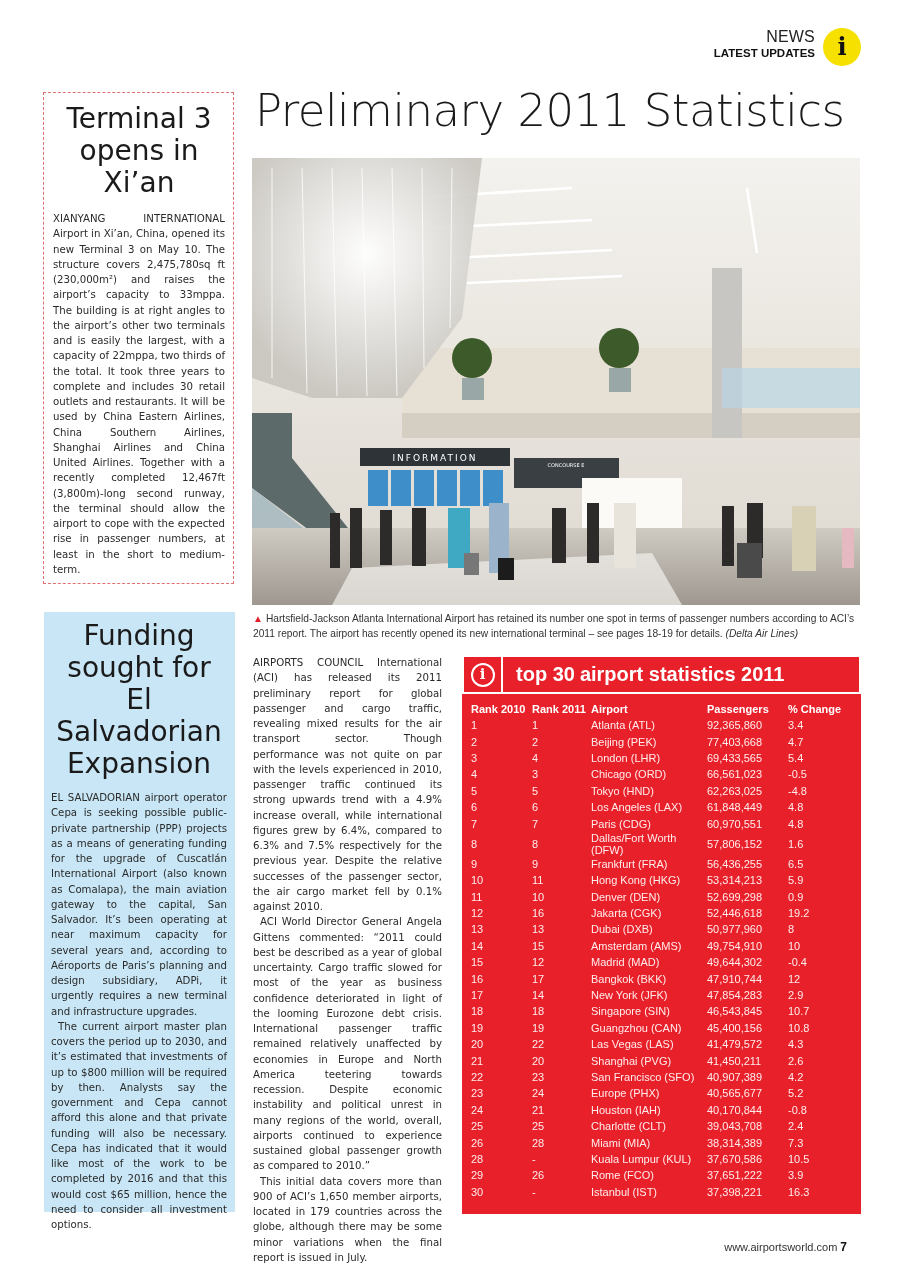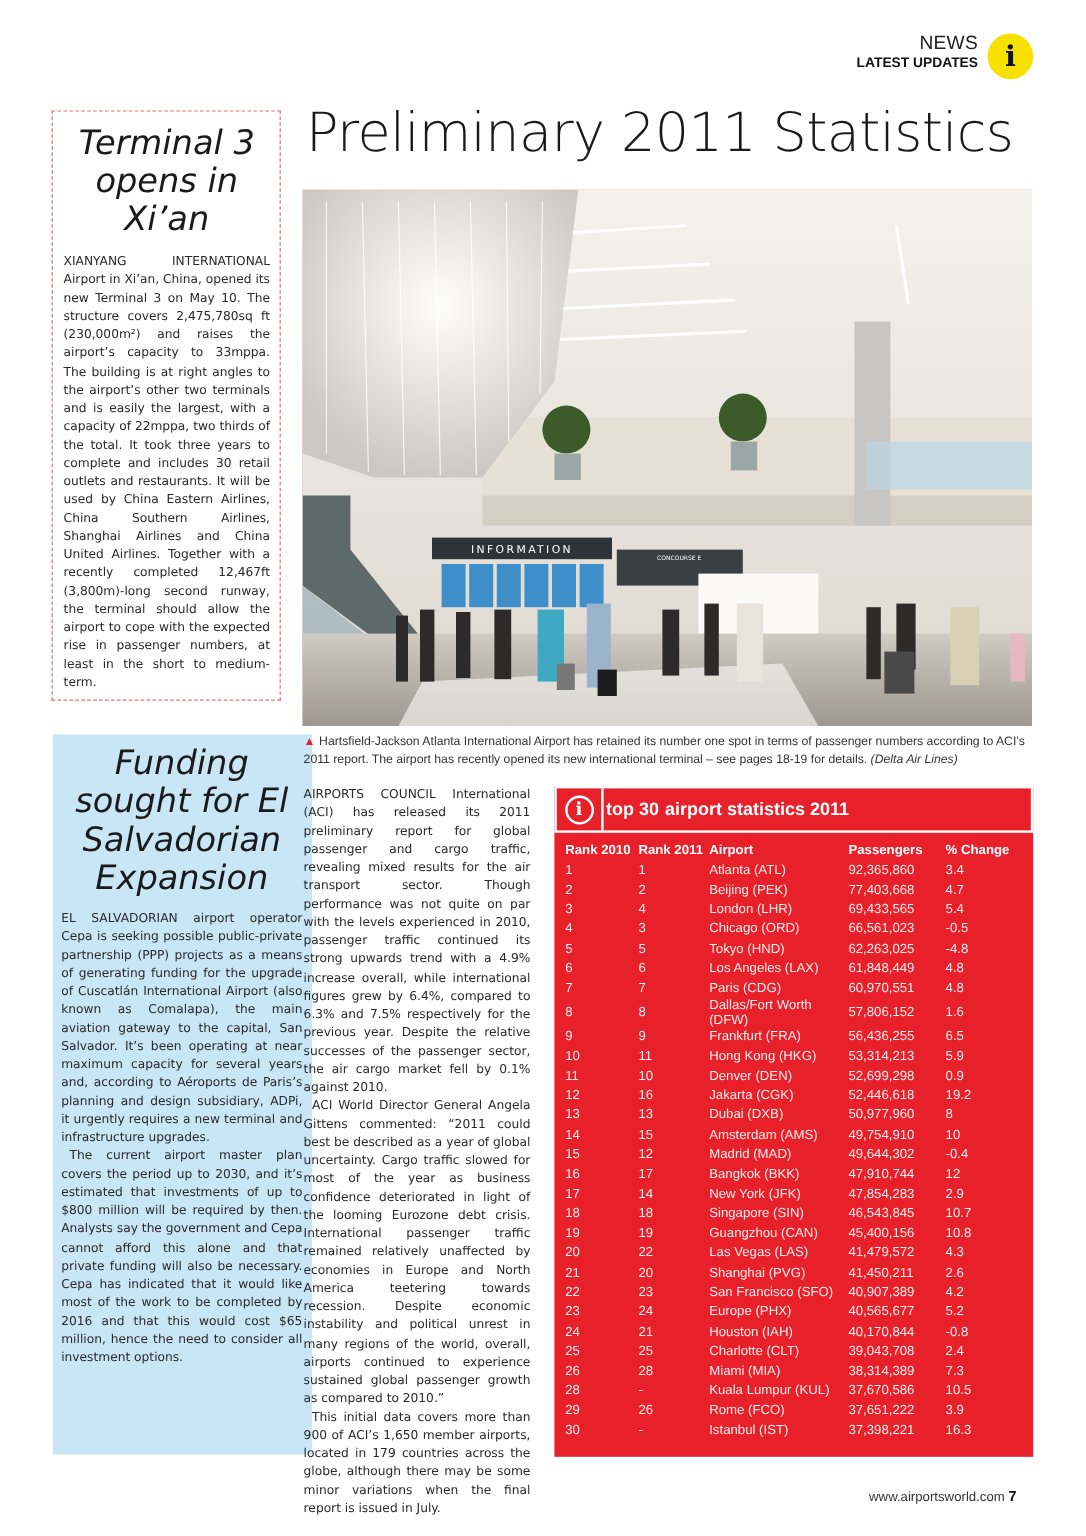--- a/index.html
+++ b/index.html
@@ -8,39 +8,39 @@
 
   .section-tag { position: absolute; right: 90px; top: 28px; text-align: right; }
   .section-tag .news { font-family: "Liberation Sans", sans-serif; font-size: 16px; color: #222; letter-spacing: 0.2px; }
   .section-tag .latest { font-family: "Liberation Sans", sans-serif; font-size: 11.5px; font-weight: bold; color: #111; margin-top: 1px; }
   .info-badge { position: absolute; left: 823px; top: 28px; width: 38px; height: 38px; border-radius: 50%; background: #f5e000; display: flex; align-items: center; justify-content: center; }
   .info-badge span { font-family: "DejaVu Serif", serif; font-weight: bold; font-size: 24px; color: #111; line-height: 1; }
 
   .main-title { position: absolute; left: 255px; top: 84px; width: 610px; font-family: "DejaVu Sans", sans-serif; font-size: 45px; font-weight: 300; color: #1a1a1a; letter-spacing: -0.5px; white-space: nowrap; }
 
   .box-xian { position: absolute; left: 43px; top: 92px; width: 191px; height: 492px; border: 1.5px dashed #e07070; padding: 10px 8px 6px 9px; }
-  .box-title { font-family: "DejaVu Sans", sans-serif; font-size: 28px; font-weight: normal; line-height: 32px; text-align: center; color: #1a1a1a; margin-bottom: 12px; font-style: italic; }
+  .box-title { font-family: "DejaVu Sans", sans-serif; font-size: 28px; font-weight: normal; line-height: 32px; text-align: center; color: #1a1a1a; margin-bottom: 12px; }
   .box-body { font-family: "DejaVu Sans", sans-serif; font-size: 10.2px; line-height: 15.25px; text-align: justify; color: #2a2a2a; }
   .box-body p + p { text-indent: 7px; }
 
-  .box-salvador { position: absolute; left: 44px; top: 612px; width: 216px; height: 600px; background: #c8e6f5; padding: 8px 8px 6px 7px; }
-
-  .photo { position: absolute; left: 252px; top: 158px; width: 608px; height: 447px; overflow: hidden; background: #fca5a5; }
+  .box-salvador { position: absolute; left: 44px; top: 612px; width: 191px; height: 600px; background: #c8e6f5; padding: 8px 8px 6px 7px; }
+
+  .photo { position: absolute; left: 252px; top: 158px; width: 608px; height: 447px; overflow: hidden; background: #0ea5e9; }
   .caption { position: absolute; left: 253px; top: 612px; width: 610px; font-family: "Liberation Sans", sans-serif; font-size: 10.2px; line-height: 14.5px; color: #333; }
   .caption .tri { color: #e3202a; font-size: 10px; margin-right: 3px; }
   .caption em { font-style: italic; }
 
   .article { position: absolute; left: 253px; top: 655px; width: 189px; }
   .article .box-body { font-size: 10.2px; line-height: 15.25px; }
 
   .stats-box { position: absolute; left: 462px; top: 655px; width: 399px; height: 559px; background: #e8202a; color: #ffffff; }
   .stats-head { height: 39px; border: 2px solid #ffffff; border-bottom: 2px solid #ffffff; display: flex; align-items: stretch; margin: 0; }
   .stats-head .ico { width: 39px; border-right: 2px solid #ffffff; display: flex; align-items: center; justify-content: center; }
   .stats-head .ico span { display: inline-flex; width: 24px; height: 24px; border: 2px solid #fff; border-radius: 50%; align-items: center; justify-content: center; font-family: "DejaVu Serif", serif; font-size: 15px; font-weight: bold; line-height: 1; }
-  .stats-head .ttl { padding-left: 2px; display: flex; align-items: center; font-family: "Liberation Sans", sans-serif; font-size: 15px; white-space: nowrap; }
+  .stats-head .ttl { padding-left: 13px; display: flex; align-items: center; font-family: "Liberation Sans", sans-serif; font-size: 20px; white-space: nowrap; }
   .stats-head .ttl b { font-weight: bold; margin-right: 5px; }
   .stats-head .ttl span { font-weight: bold; }
 
   table.stats { position: absolute; left: 9px; top: 46px; border-collapse: collapse; font-family: "Liberation Sans", sans-serif; font-size: 11px; }
   table.stats th { font-weight: bold; text-align: left; height: 16px; padding: 0; font-size: 11px; }
   table.stats td { height: 16.4px; padding: 0; color: #fde; color: #ffecec; }
   table.stats .c1 { width: 61px; margin-left: 36px; }
   table.stats .c2 { width: 59px; }
   table.stats .c3 { width: 116px; }
   table.stats .c4 { width: 81px; }

